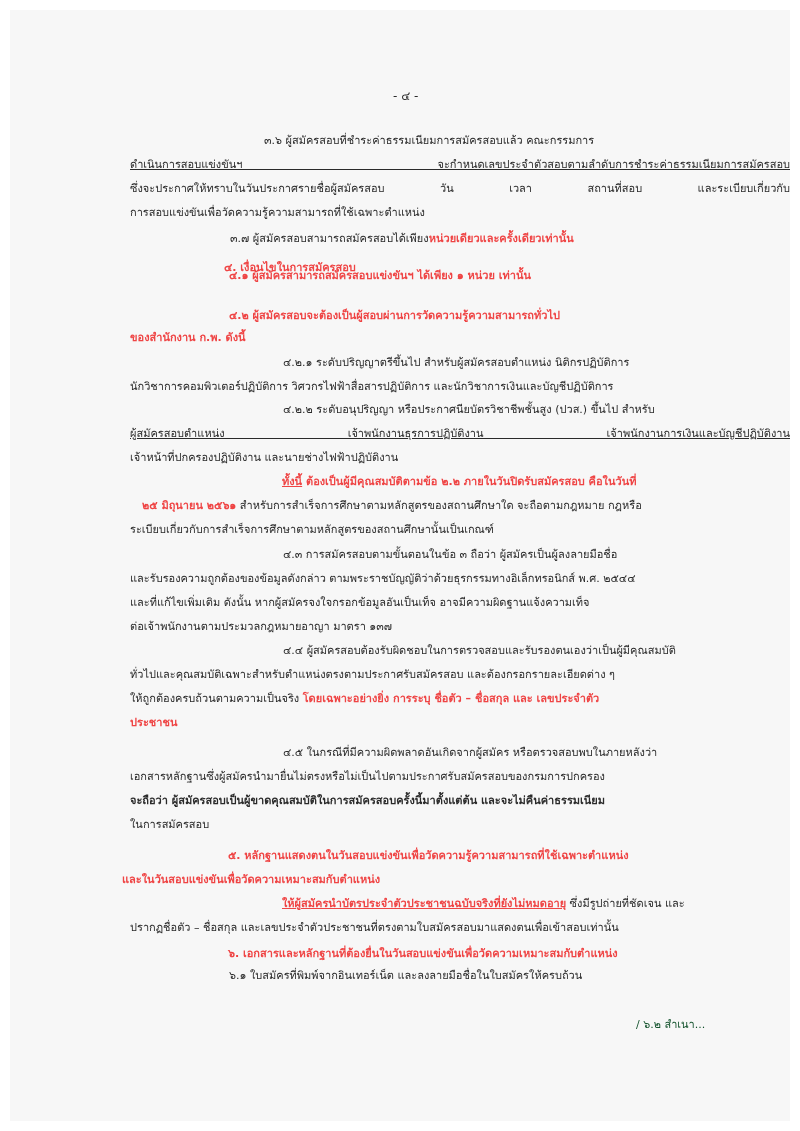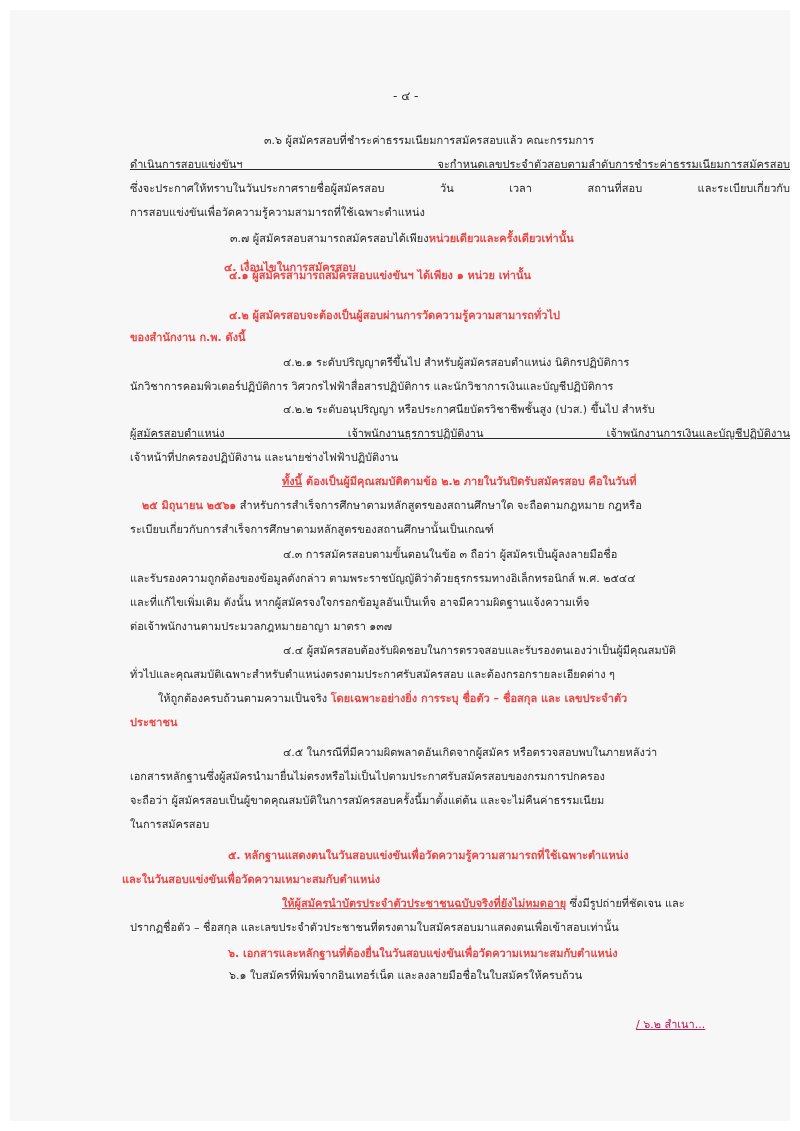--- a/index.html
+++ b/index.html
@@ -54,33 +54,33 @@
 </div>
 <div class="line" style="left:130px; top:522px;">ระเบียบเกี่ยวกับการสำเร็จการศึกษาตามหลักสูตรของสถานศึกษานั้นเป็นเกณฑ์</div>
 
 <div class="line" style="left:283px; top:547px;">๔.๓ การสมัครสอบตามขั้นตอนในข้อ ๓ ถือว่า ผู้สมัครเป็นผู้ลงลายมือชื่อ</div>
 <div class="line" style="left:130px; top:571px;">และรับรองความถูกต้องของข้อมูลดังกล่าว ตามพระราชบัญญัติว่าด้วยธุรกรรมทางอิเล็กทรอนิกส์ พ.ศ. ๒๕๔๔</div>
 <div class="line" style="left:130px; top:595px;">และที่แก้ไขเพิ่มเติม ดังนั้น หากผู้สมัครจงใจกรอกข้อมูลอันเป็นเท็จ อาจมีความผิดฐานแจ้งความเท็จ</div>
 <div class="line" style="left:130px; top:619px;">ต่อเจ้าพนักงานตามประมวลกฎหมายอาญา มาตรา ๑๓๗</div>
 
 <div class="line" style="left:283px; top:643px;">๔.๔ ผู้สมัครสอบต้องรับผิดชอบในการตรวจสอบและรับรองตนเองว่าเป็นผู้มีคุณสมบัติ</div>
 <div class="line" style="left:130px; top:667px;">ทั่วไปและคุณสมบัติเฉพาะสำหรับตำแหน่งตรงตามประกาศรับสมัครสอบ และต้องกรอกรายละเอียดต่าง ๆ</div>
-<div class="line" style="left:130px; top:691px;margin-left:28px;">
+<div class="line" style="left:130px; top:691px;">
   <span>ให้ถูกต้องครบถ้วนตามความเป็นจริง </span><span class="b">โดยเฉพาะอย่างยิ่ง การระบุ ชื่อตัว – ชื่อสกุล และ เลขประจำตัว</span>
 </div>
 <div class="line b" style="left:130px; top:715px;">ประชาชน</div>
 
 <div class="line" style="left:283px; top:745px;">๔.๕ ในกรณีที่มีความผิดพลาดอันเกิดจากผู้สมัคร หรือตรวจสอบพบในภายหลังว่า</div>
 <div class="line" style="left:130px; top:769px;">เอกสารหลักฐานซึ่งผู้สมัครนำมายื่นไม่ตรงหรือไม่เป็นไปตามประกาศรับสมัครสอบของกรมการปกครอง</div>
-<div class="line" style="left:130px; top:793px;">จะถือว่า ผู้สมัครสอบเป็นผู้ขาดคุณสมบัติในการสมัครสอบครั้งนี้มาตั้งแต่ต้น และจะไม่คืนค่าธรรมเนียม</div>
+<div class="line" style="left:130px; top:793px;font-weight:bold;">จะถือว่า ผู้สมัครสอบเป็นผู้ขาดคุณสมบัติในการสมัครสอบครั้งนี้มาตั้งแต่ต้น และจะไม่คืนค่าธรรมเนียม</div>
 <div class="line" style="left:130px; top:817px;">ในการสมัครสอบ</div>
 
 <div class="line b" style="left:228px; top:848px;">๕. หลักฐานแสดงตนในวันสอบแข่งขันเพื่อวัดความรู้ความสามารถที่ใช้เฉพาะตำแหน่ง</div>
 <div class="line b" style="left:122px; top:872px;">และในวันสอบแข่งขันเพื่อวัดความเหมาะสมกับตำแหน่ง</div>
 <div class="line" style="left:282px; top:896px;">
   <span class="b u">ให้ผู้สมัครนำบัตรประจำตัวประชาชนฉบับจริงที่ยังไม่หมดอายุ</span><span> ซึ่งมีรูปถ่ายที่ชัดเจน และ</span>
 </div>
 <div class="line" style="left:130px; top:920px;">ปรากฏชื่อตัว – ชื่อสกุล และเลขประจำตัวประชาชนที่ตรงตามใบสมัครสอบมาแสดงตนเพื่อเข้าสอบเท่านั้น</div>
 
 <div class="line b" style="left:228px; top:946px;">๖. เอกสารและหลักฐานที่ต้องยื่นในวันสอบแข่งขันเพื่อวัดความเหมาะสมกับตำแหน่ง</div>
 <div class="line" style="left:229px; top:968px;">๖.๑ ใบสมัครที่พิมพ์จากอินเทอร์เน็ต และลงลายมือชื่อในใบสมัครให้ครบถ้วน</div>
 
-<div class="line" style="left:636px; top:1017px; color:#be185d;text-decoration:underline;">/ ๖.๒ สำเนา...</div>
+<div class="line" style="left:636px; top:1017px; color:#14532d;">/ ๖.๒ สำเนา...</div>
 
 </body></html>

